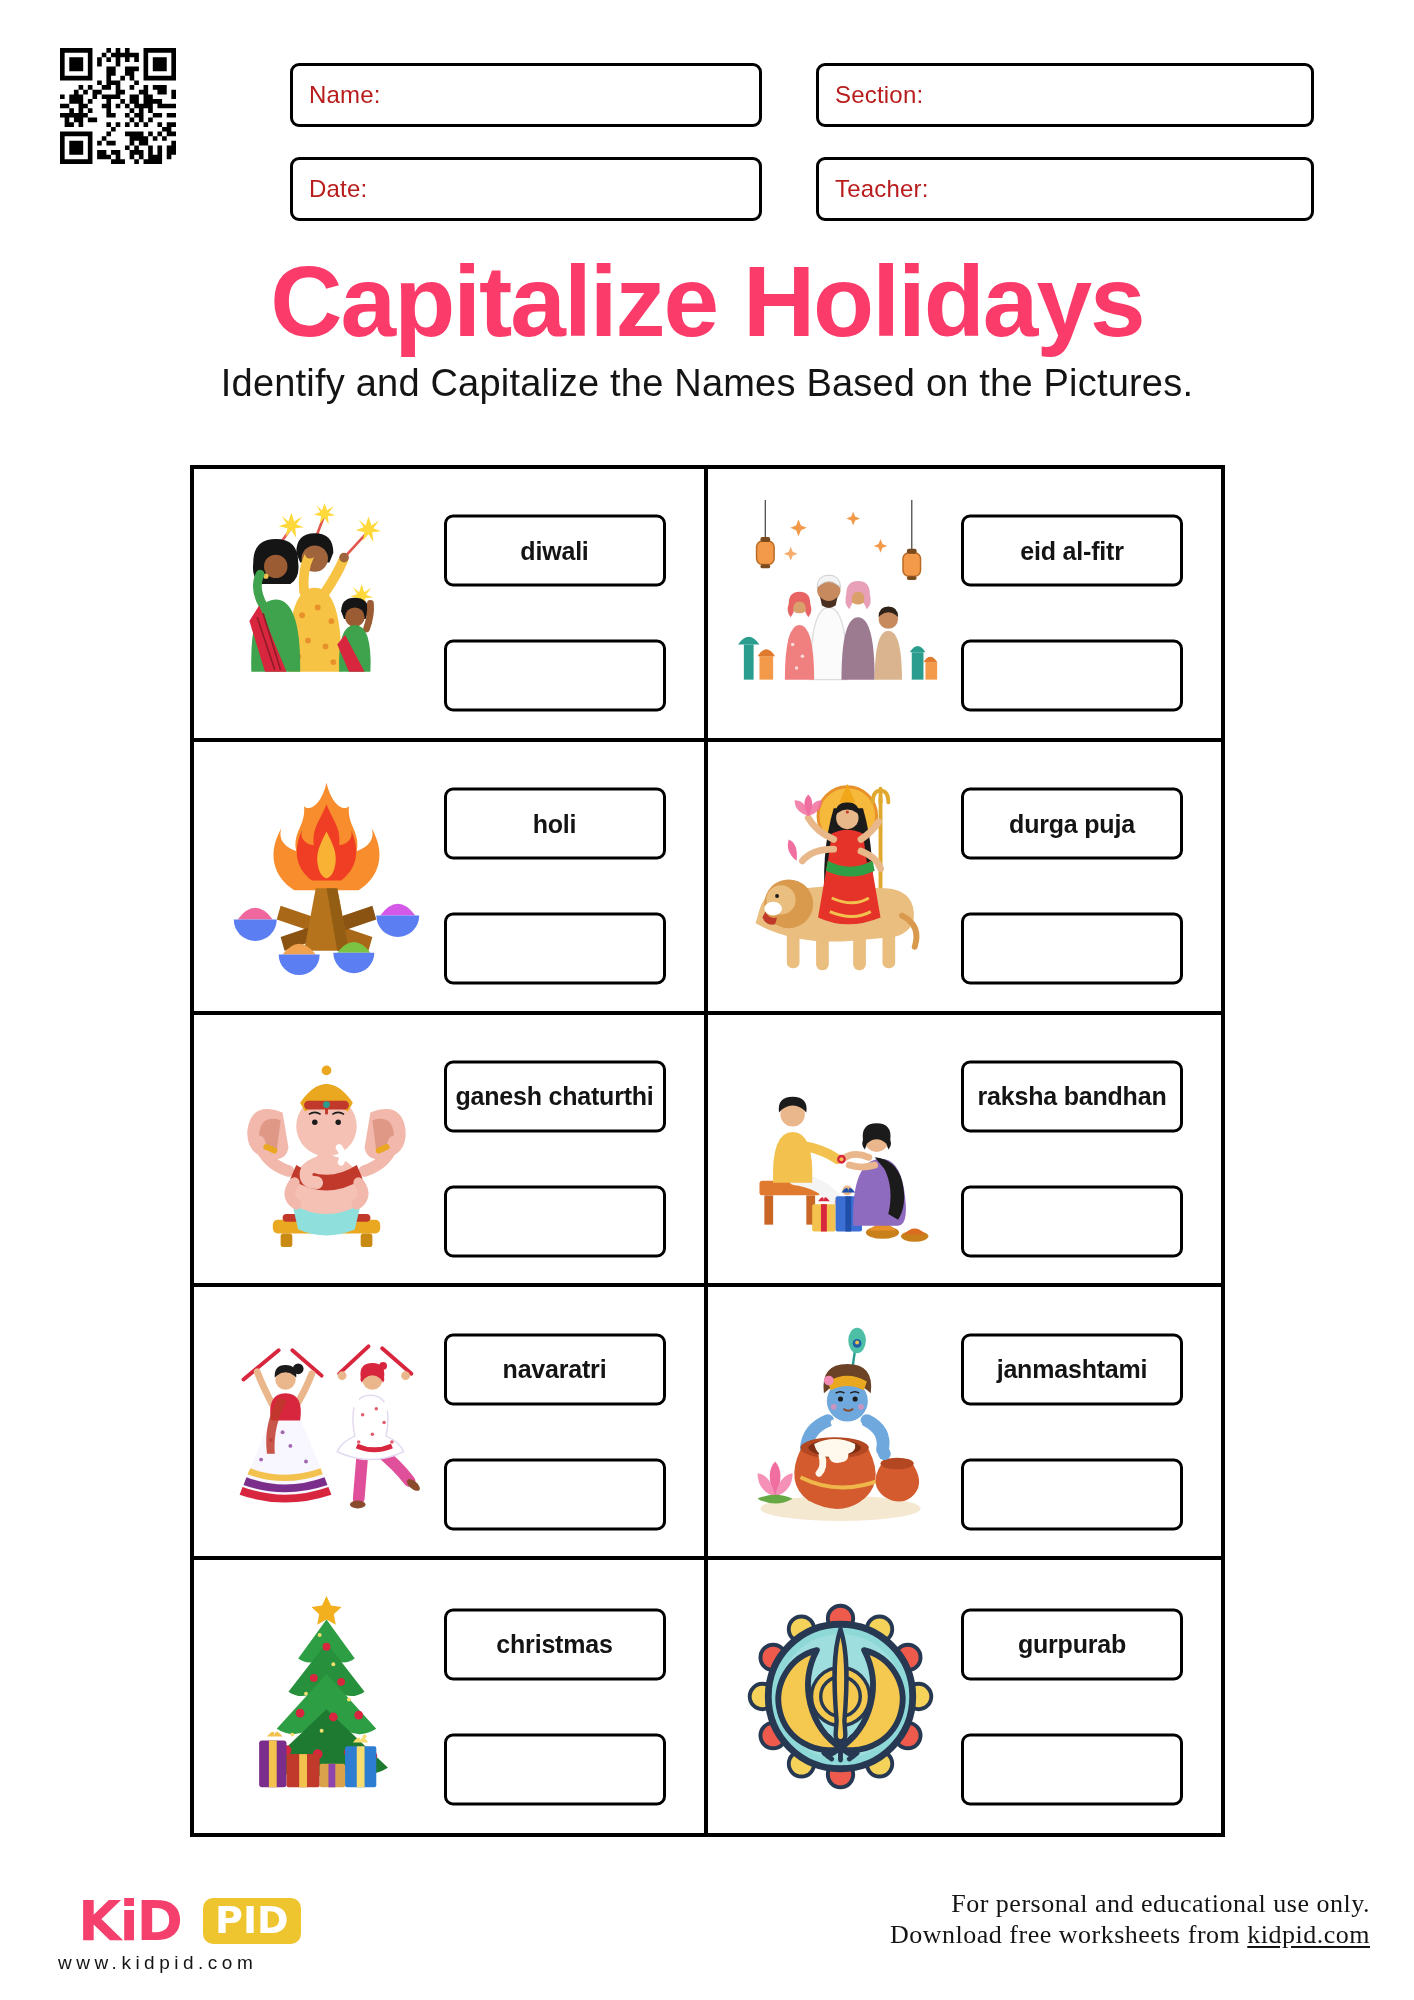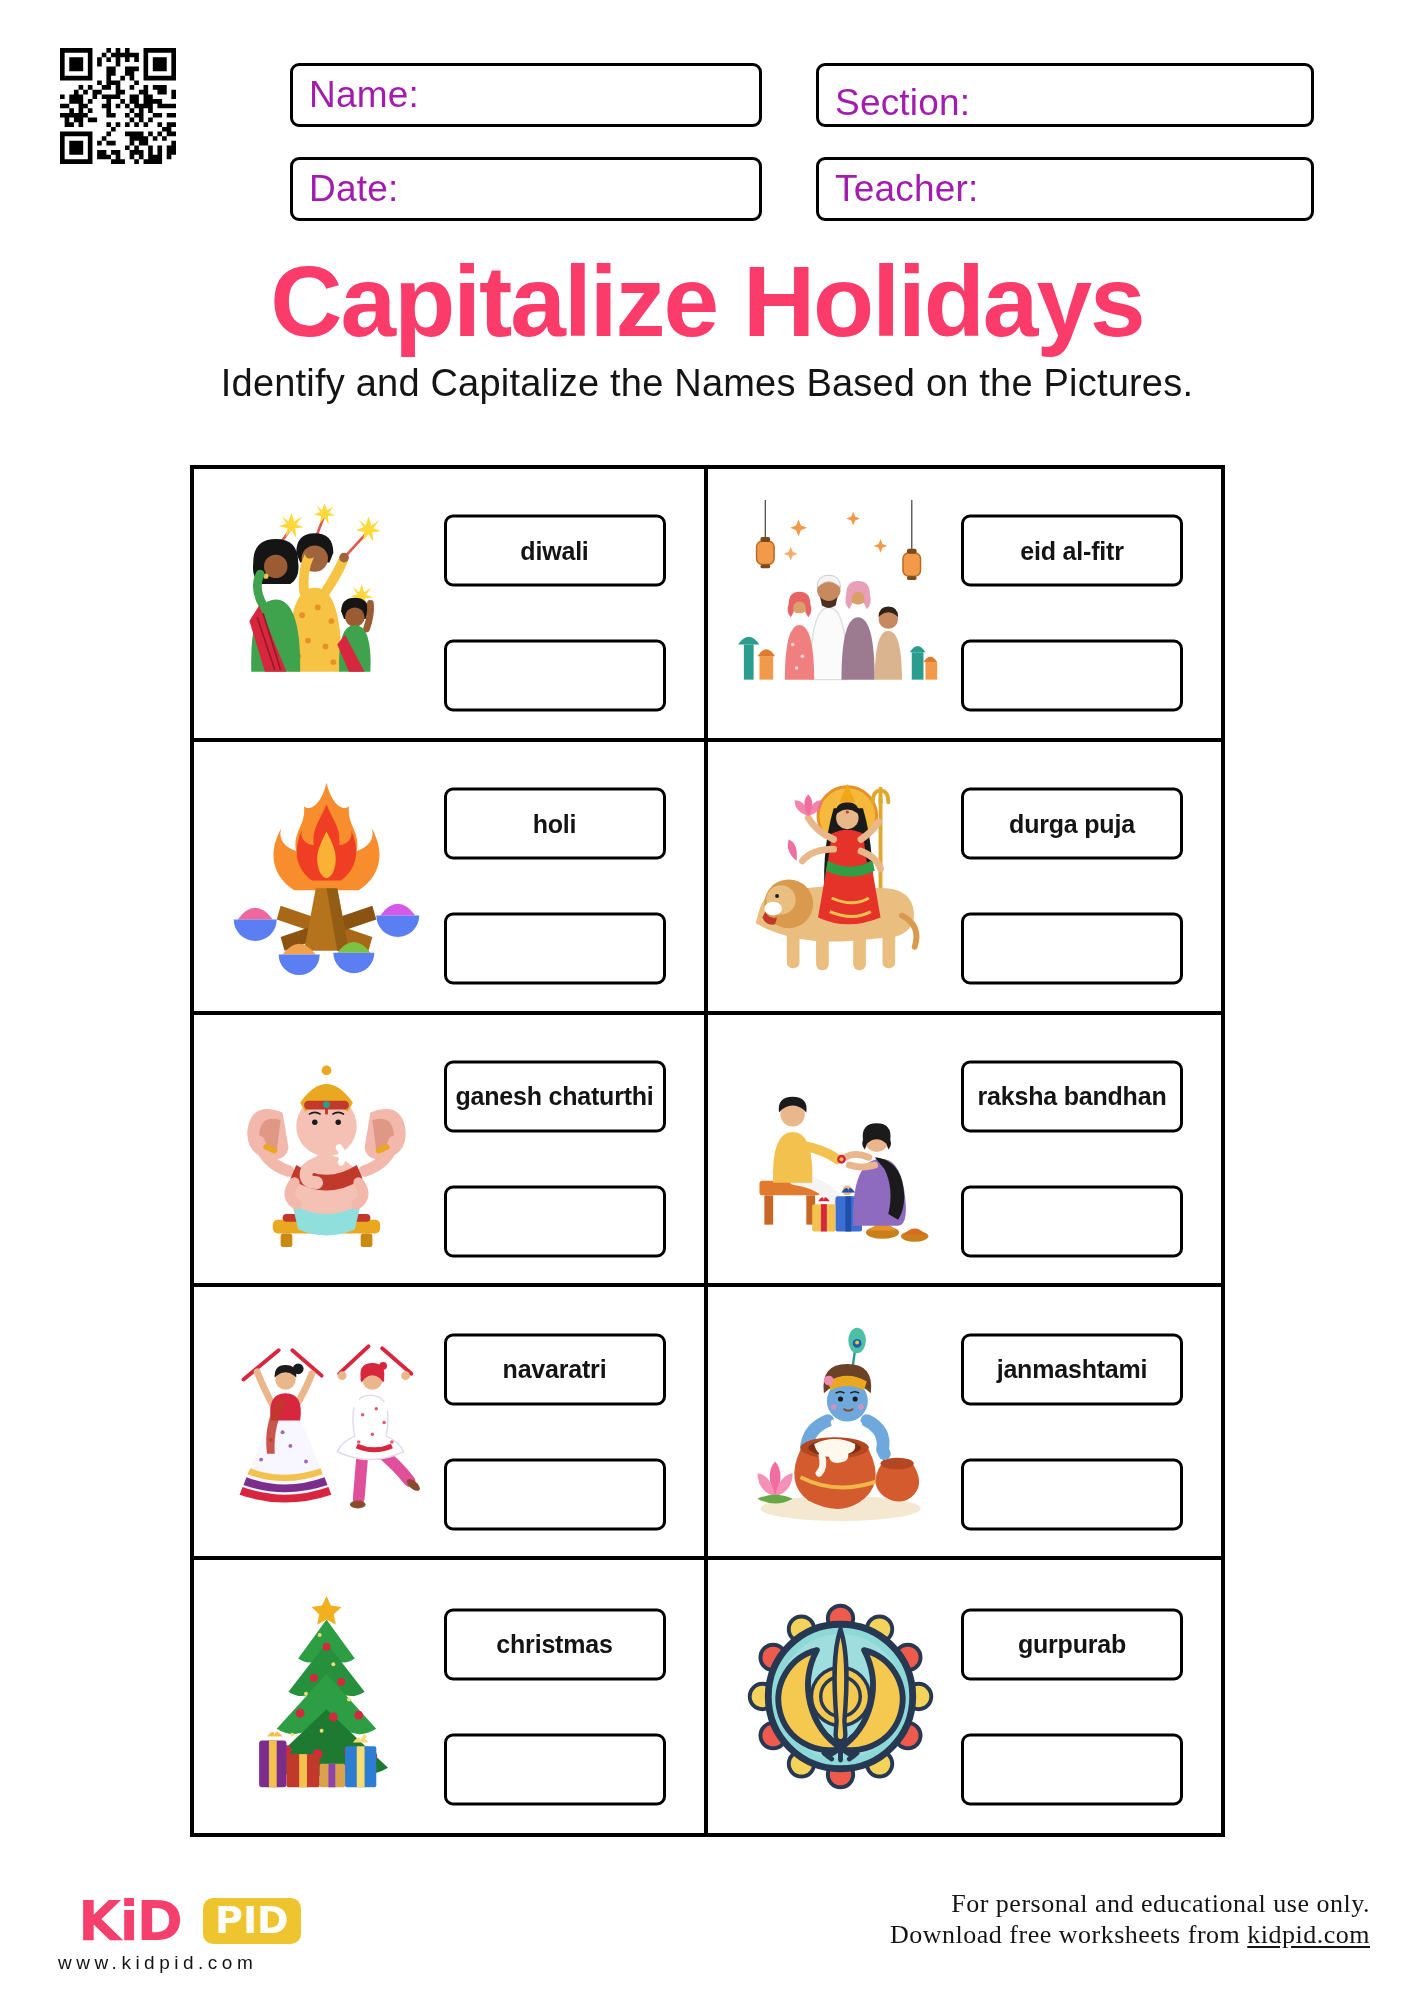--- a/index.html
+++ b/index.html
@@ -8,23 +8,23 @@
     position: relative; width: 1414px; height: 2000px;
     background: #ffffff; overflow: hidden;
     font-family: "Liberation Sans", sans-serif;
   }
   
   .qr { position: absolute; left: 60px; top: 48px; width: 116px; height: 116px; }
   .field {
     position: absolute; height: 64px; border: 3px solid #000; border-radius: 9px;
     display: flex; align-items: center; padding-left: 16px; background: #fff;
   }
-  .field span { font-size: 37px; color: #a21caf; letter-spacing: 0.2px; }
+  .field span { font-size: 24px; color: #b91c1c; letter-spacing: 0.2px; }
   .f-name    { left: 290px; top: 63px;  width: 472px; }
-  .f-section { left: 816px; top: 63px;  width: 498px; align-items: flex-end; }
+  .f-section { left: 816px; top: 63px;  width: 498px; }
   .f-date    { left: 290px; top: 157px; width: 472px; }
   .f-teacher { left: 816px; top: 157px; width: 498px; }
   
   .title {
     position: absolute; left: 0; top: 208px; width: 100%;
     text-align: center; font-size: 100px; font-weight: 700;
     letter-spacing: -2px; color: #FB3B69; margin-top: 36px;
   }
   .subtitle {
     position: absolute; left: 0; top: 362px; width: 100%;

